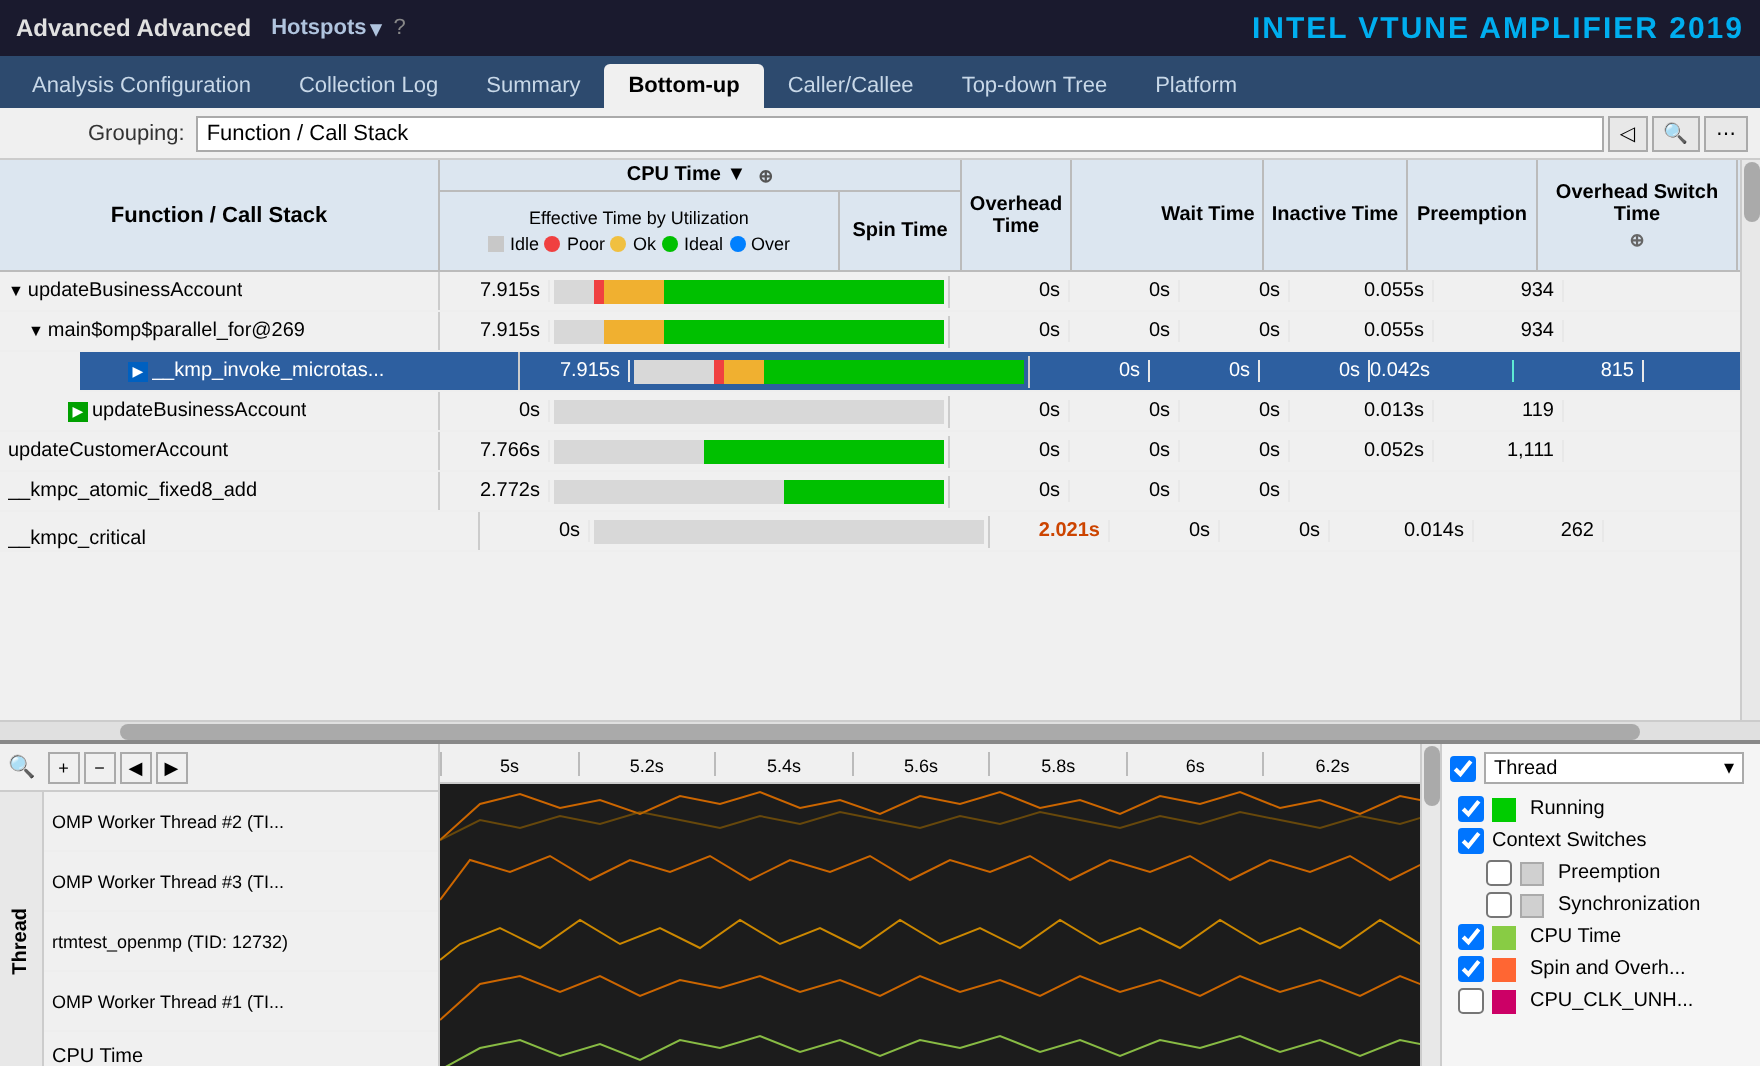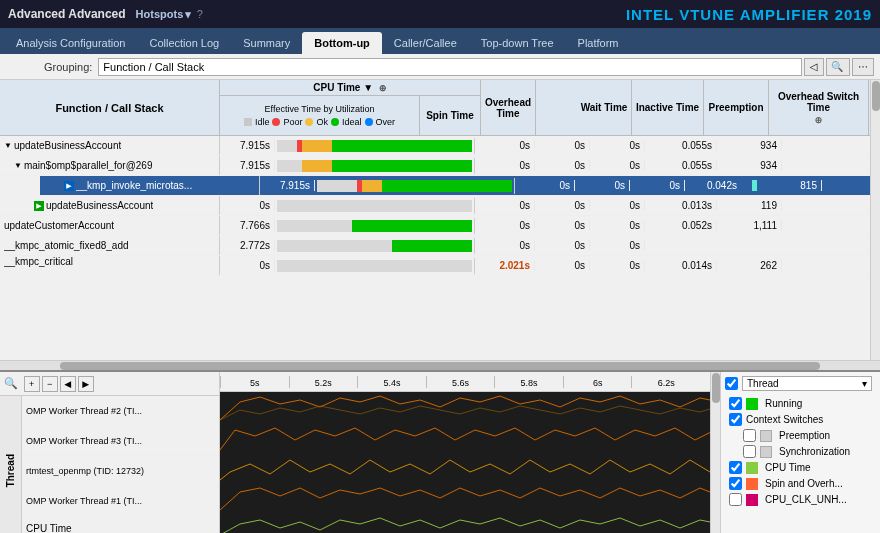--- a/index.html
+++ b/index.html
@@ -207,21 +207,21 @@
         <div style="width:40px;background:#d8d8d8;"></div>
         <div style="width:5px;background:#f04040;"></div>
         <div style="width:20px;background:#f0b030;"></div>
         <div style="width:130px;background:#00c000;"></div>
 
       </div>
     </div>
     <div style="width:60px; flex-shrink:0; text-align:right; padding-right:4px; border-right:1px solid #e8e8e8;">0s</div>
     <div style="width:55px; flex-shrink:0; text-align:right; padding-right:4px; border-right:1px solid #e8e8e8;">0s</div>
     <div style="width:55px; flex-shrink:0; text-align:right; padding-right:4px; border-right:1px solid #e8e8e8;">0s</div>
-    <div style="width:72px; flex-shrink:0; text-align:right; padding-right:15px; border-right:5px solid #5eead4;">0.042s</div>
+    <div style="width:72px; flex-shrink:0; text-align:left; padding-right:4px; border-right:1px solid #5eead4;">0.042s</div>
     <div style="width:65px; flex-shrink:0; text-align:right; padding-right:4px; border-right:1px solid #e8e8e8;">815</div>
     <div style="width:165px; flex-shrink:0; padding-right:4px;"></div>
   </div>
         <div style="display: flex; height: 20px; border-bottom: 1px solid rgb(238, 238, 238); align-items: center; font-size: 10px;">
     <div style="width:220px; flex-shrink:0; border-right:1px solid #ccc; height:100%; display:flex; align-items:center; padding-left:34px; overflow:hidden; white-space:nowrap;">
       <span style="width:10px;height:10px;background:#00a000;display:inline-flex;align-items:center;justify-content:center;color:#fff;font-size:7px;margin-right:2px;flex-shrink:0;">▶</span>
             <span style="overflow:hidden;text-overflow:ellipsis;white-space:nowrap;">updateBusinessAccount</span>
     </div>
     <div style="width:55px; flex-shrink:0; text-align:right; padding-right:4px; border-right:1px solid #e8e8e8;">0s</div>
     <div style="width:200px; flex-shrink:0; border-right:1px solid #ccc; display:flex; align-items:center; padding:2px; overflow:hidden;">
@@ -271,21 +271,21 @@
       </div>
     </div>
     <div style="width:60px; flex-shrink:0; text-align:right; padding-right:4px; border-right:1px solid #e8e8e8;">0s</div>
     <div style="width:55px; flex-shrink:0; text-align:right; padding-right:4px; border-right:1px solid #e8e8e8;">0s</div>
     <div style="width:55px; flex-shrink:0; text-align:right; padding-right:4px; border-right:1px solid #e8e8e8;">0s</div>
     <div style="width:72px; flex-shrink:0; text-align:right; padding-right:4px; border-right:1px solid #e8e8e8;"></div>
     <div style="width:65px; flex-shrink:0; text-align:right; padding-right:4px; border-right:1px solid #e8e8e8;"></div>
     <div style="width:165px; flex-shrink:0; padding-right:4px;"></div>
   </div>
         <div style="display: flex; height: 20px; border-bottom: 1px solid rgb(238, 238, 238); align-items: center; font-size: 10px;">
-    <div style="width:220px; flex-shrink:0; border-right:1px solid #ccc; height:100%; display:flex; align-items:flex-start; padding-left:4px; overflow:hidden; white-space:nowrap;">
+    <div style="width:240px; flex-shrink:0; border-right:1px solid #ccc; height:100%; display:flex; align-items:flex-end; padding-left:4px; overflow:hidden; white-space:nowrap;">
       <span style="overflow:hidden;text-overflow:ellipsis;white-space:nowrap;">__kmpc_critical</span>
     </div>
     <div style="width:55px; flex-shrink:0; text-align:right; padding-right:4px; border-right:1px solid #e8e8e8;">0s</div>
     <div style="width:200px; flex-shrink:0; border-right:1px solid #ccc; display:flex; align-items:center; padding:2px; overflow:hidden;">
       <div style="display:flex; height:12px; width:195px;">
         <div style="width:195px;background:#d8d8d8;"></div>
 
       </div>
     </div>
     <div style="width:60px; flex-shrink:0; text-align:right; padding-right:4px; border-right:1px solid #e8e8e8;"><span style="color:#cc4400;font-weight:bold;">2.021s</span></div>

